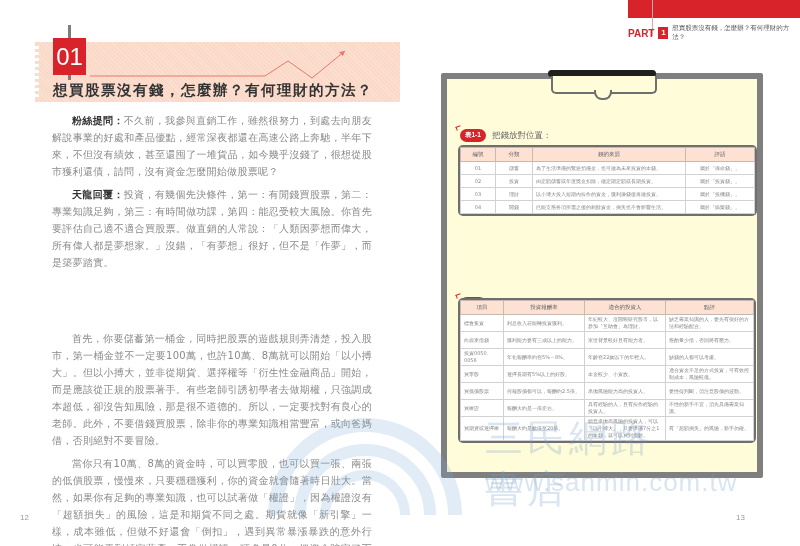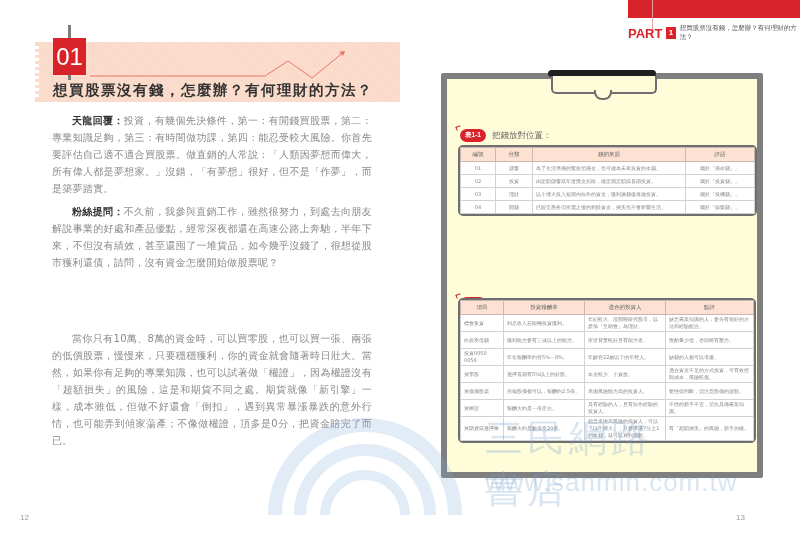--- a/index.html
+++ b/index.html
@@ -62,21 +62,21 @@
     color:rgba(120,160,200,0.28); letter-spacing:1px;
   }
 
   
   .top-red-bar { position:absolute; left:628px; top:0; width:172px; height:18px; background:#d9232b; }
   .top-red-bar .pin { position:absolute; left:24px; top:0; width:1px; height:36px; background:#e8a0a5; }
   .part-header {
     position:absolute; left:628px; top:24px; display:flex; align-items:center; gap:4px;
     font-size:6.5px; color:#555;
   }
-  .part-header .part-word { color:#d9232b; font-weight:bold; font-family:"Liberation Sans", sans-serif; font-size:13px; }
+  .part-header .part-word { color:#d9232b; font-weight:bold; font-family:"Liberation Sans", sans-serif; font-size:10px; }
   .part-header .part-num {
     background:#d9232b; color:#fff; width:10px; height:12px; text-align:center; line-height:12px;
     font-size:8px; font-weight:bold; font-family:"Liberation Sans", sans-serif;
   }
   .board {
     position:absolute; left:441px; top:73px; width:322px; height:405px;
     background:#7f7f7f; border-radius:2px;
   }
   .board-inner {
     position:absolute; left:447px; top:79px; width:310px; height:393px;
@@ -129,26 +129,27 @@
   </div>
   <div class="chapter-pin"></div>
   <div class="chapter-num-box">01</div>
   <svg class="trend-svg" width="260" height="35">
     <polyline points="0,28 175,28 198,13 222,30 255,3" fill="none" stroke="#e57a6a" stroke-width="1"></polyline>
     <polygon points="255,3 249,4 253,8" fill="#e57a6a"></polygon>
   </svg>
   <div class="chapter-title">想買股票沒有錢，怎麼辦？有何理財的方法？</div>
 
   <div class="body-text" style="top:112px;">
+    <p><span class="lead">粉絲提問：</span><span>不久前，我參與直銷工作，雖然很努力，到處去向朋友解說事業的好處和產品優點，經常深夜都還在高速公路上奔馳，半年下來，不但沒有績效，甚至還囤了一堆貨品，如今幾乎沒錢了，很想從股市獲利還債，請問，沒有資金怎麼開始做股票呢？</span></p>
     <p><span class="lead">天龍回覆：</span><span>投資，有幾個先決條件，第一：有閒錢買股票，第二：專業知識足夠，第三：有時間做功課，第四：能忍受較大風險。你首先要評估自己適不適合買股票。做直銷的人常說：「人類因夢想而偉大，所有偉人都是夢想家。」沒錯，「有夢想」很好，但不是「作夢」，而是築夢踏實。</span></p>
-    <p><span class="lead">粉絲提問：</span><span>不久前，我參與直銷工作，雖然很努力，到處去向朋友解說事業的好處和產品優點，經常深夜都還在高速公路上奔馳，半年下來，不但沒有績效，甚至還囤了一堆貨品，如今幾乎沒錢了，很想從股市獲利還債，請問，沒有資金怎麼開始做股票呢？</span></p>
   </div>
 
 
   <div class="body-text" style="top:330px;">
+    <p>首先，你要儲蓄第一桶金，同時把股票的遊戲規則弄清楚，投入股市，第一桶金並不一定要100萬，也許10萬、8萬就可以開始「以小搏大」。但以小搏大，並非從期貨、選擇權等「衍生性金融商品」開始，而是應該從正規的股票著手。有些老師引誘初學者去做期權，只強調成本超低，卻沒告知風險，那是很不道德的。所以，一定要找對有良心的老師。此外，不要借錢買股票，除非你的專業知識相當豐富，或向爸媽借，否則絕對不要冒險。</p>
     <p>當你只有10萬、8萬的資金時，可以買零股，也可以買一張、兩張的低價股票，慢慢來，只要穩穩獲利，你的資金就會隨著時日壯大。當然，如果你有足夠的專業知識，也可以試著做「權證」，因為權證沒有「超額損失」的風險，這是和期貨不同之處。期貨就像「新引擎」一樣，成本雖低，但做不好還會「倒扣」，遇到異常暴漲暴跌的意外行情，也可能弄到傾家蕩產；不像做權證，頂多是0分，把資金賠完了而已。</p>
   </div>
 
   <div class="page-num" style="left:20px; top:513px;">12</div>
 </div>
 
 <div class="page right-page"></div>
 
 <div class="top-red-bar">
   <div class="pin"></div>

